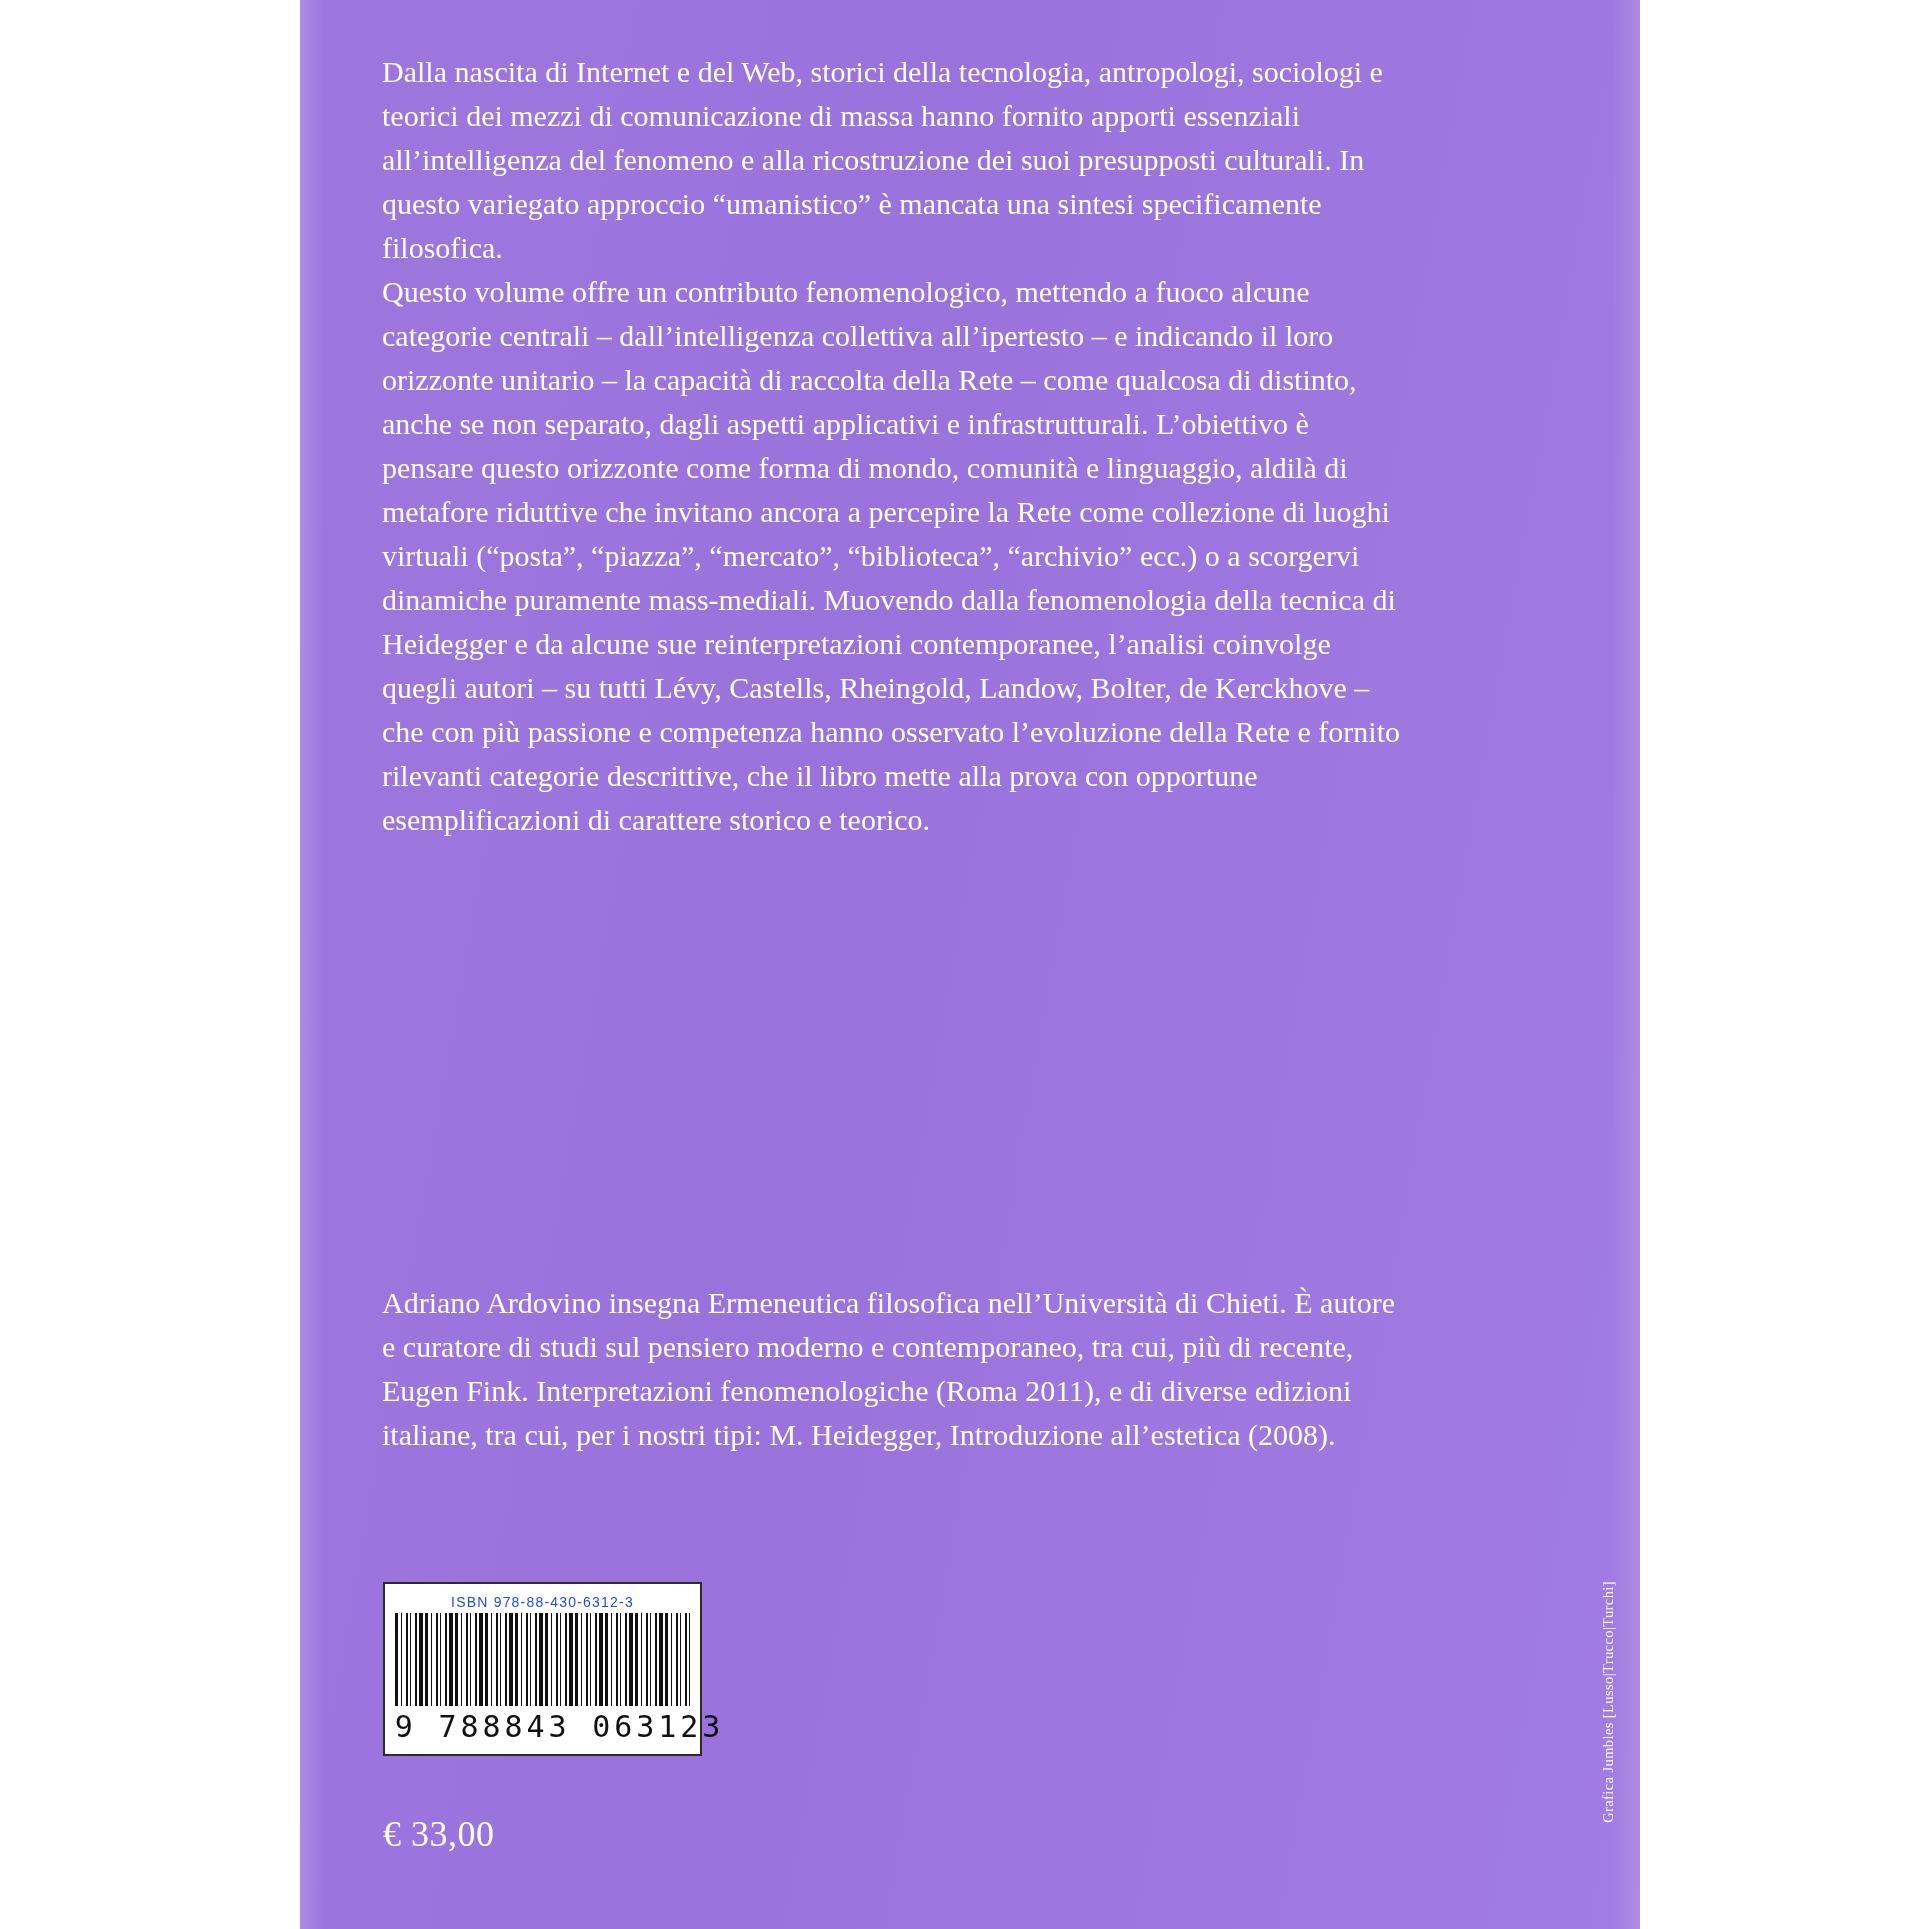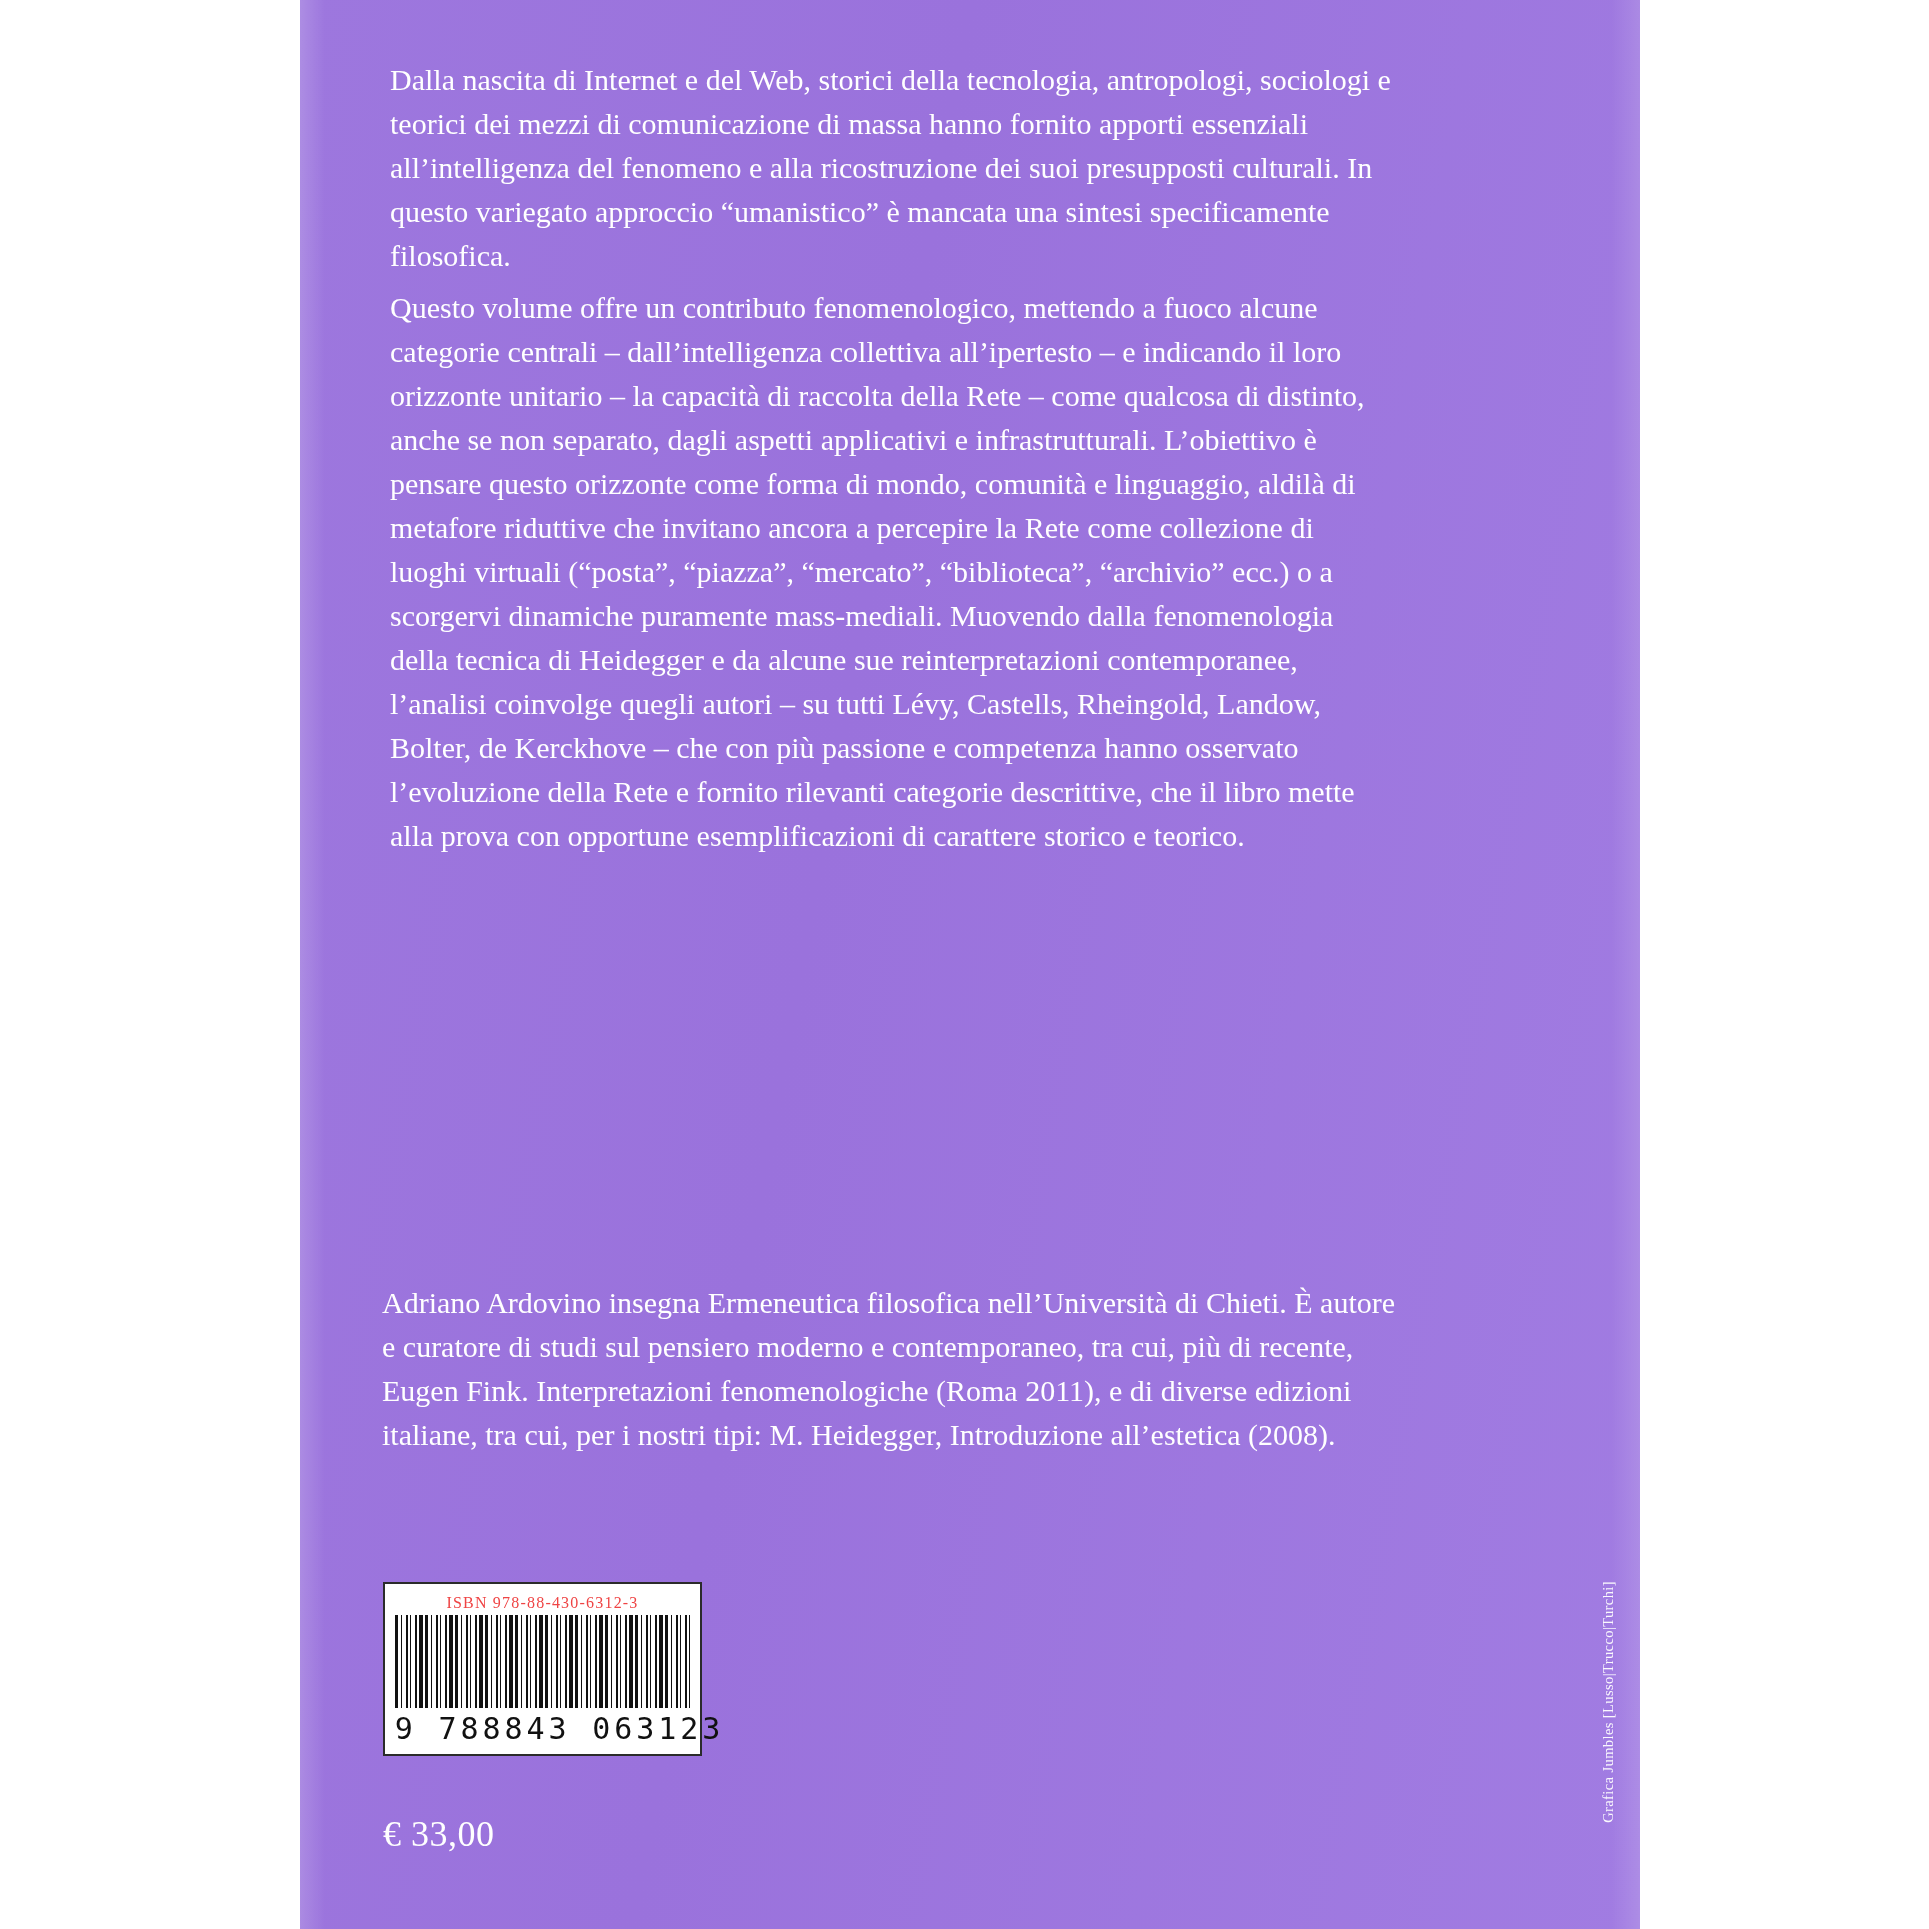--- a/index.html
+++ b/index.html
@@ -54,21 +54,21 @@
     position: absolute;
     left: 82px;
     top: 50px;
     width: 1023px;
     color: #ffffff;
     font-size: 30px;
     line-height: 44px;
     font-family: "Liberation Serif", serif;
   }
   .blurb p {
-    margin: 8px;
+    margin: 0;
   }
 
   .author-note {
     position: absolute;
     left: 82px;
     top: 1281px;
     width: 1033px;
     color: #ffffff;
     font-size: 30px;
     line-height: 44px;
@@ -85,24 +85,24 @@
     left: 83px;
     top: 1582px;
     width: 319px;
     height: 174px;
     background: #ffffff;
     border: 2.9px solid #2b2b2b;
     box-sizing: border-box;
     padding: 7.7px 9.7px 5.8px 9.7px;
   }
   .isbn-text {
-    font-family: Liberation Serif, serif;
-    font-size: 16px;
+    font-family: Liberation Sans, sans-serif;
+    font-size: 14px;
     letter-spacing: 1.2px;
-    color: #ef4444;
+    color: #1d4ed8;
     text-align: center;
     margin-top: 1.9px;
     margin-bottom: 3.9px;
     white-space: nowrap;
   }
   .bars {
     height: 93px;
     width: 100%;
     background-image:
       repeating-linear-gradient(to right,

